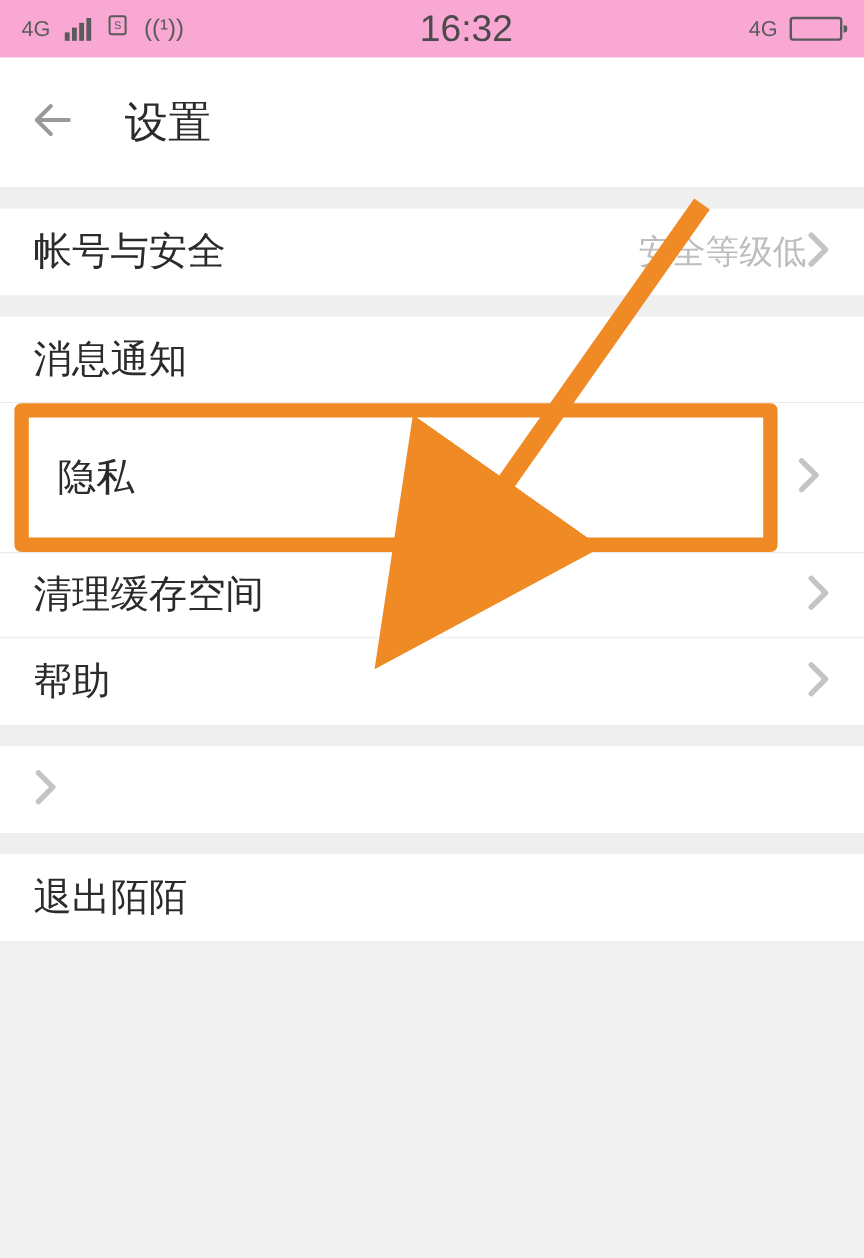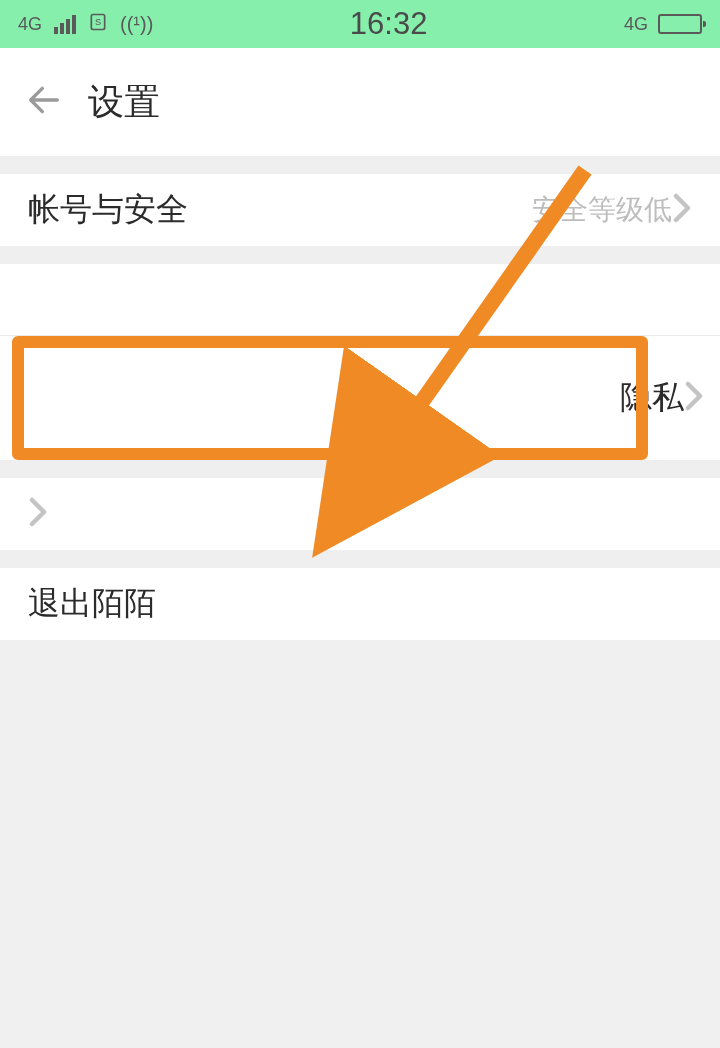--- a/index.html
+++ b/index.html
@@ -6,21 +6,21 @@
     body {
       width: 720px;
       height: 1048px;
       background: #f0f0f0;
       font-family: -apple-system, "PingFang SC", "Microsoft YaHei", sans-serif;
       overflow: hidden;
       position: relative;
     }
     .status-bar {
       height: 48px;
-      background: #86efac;
+      background: #f9a8d4;
       display: flex;
       align-items: center;
       justify-content: space-between;
       padding: 0 18px;
       color: #5a5a5a;
       font-size: 22px;
     }
     .status-left { display: flex; align-items: center; gap: 12px; }
     .status-center { font-size: 31px; color: #4a4a4a; font-weight: 400; }
     .status-right { display: flex; align-items: center; gap: 10px; }
@@ -39,21 +39,21 @@
       content:''; position:absolute; right:-6px; top:5px; width:3px; height:6px; background:#5a5a5a; border-radius:0 2px 2px 0;
     }
     .battery-fill { width: 60%; height: 100%; background:#5a5a5a; }
 
     .header {
       height: 108px;
       background: #fff;
       display: flex;
       align-items: center;
       padding: 0 24px;
-      gap: 24px;
+      gap: 40px;
     }
     .back-arrow { color: #8a8a8a; }
     .header-title { font-size: 36px; color: #2b2b2b; font-weight: 400; }
 
     .section-gap { height: 18px; background: #efefef; }
 
     .row {
       background: #fff;
       height: 72px;
       display: flex;
@@ -68,22 +68,22 @@
     .row-right { display: flex; align-items: center; }
     .row-value { font-size: 28px; color: #bdbdbd; }
     .chevron { color: #c4c4c4; }
 
     .highlight-row {
       position: relative;
       background: #fff;
       height: 124px;
       display: flex;
       align-items: center;
-      justify-content: flex-end;
-      padding: 0 16px;
+      justify-content: space-between;
+      padding: 0 36px;
     }
     .highlight-box {
       position: absolute;
       left: 12px; right: 72px;
       top: 0; bottom: 0;
       border: 12px solid #f08a24;
       border-radius: 6px;
       pointer-events: none;
     }
     .highlight-row .row-label { margin-left: 12px; }
@@ -145,24 +145,45 @@
           </svg>
       </span>
     </span>
   </div>
 </div>
 
 <div class="section-gap"></div>
 
 <div class="group">
   <div class="row">
+    <span class="row-label">消息通知</span>
   </div>
   <div class="highlight-row">
     <div class="highlight-box"></div>
     <span class="row-label">隐私</span>
+    <span class="row-right">
+      <span class="chevron">
+        <svg width="20" height="30" viewBox="0 0 12 20">
+            <path d="M2 2l8 8-8 8" fill="none" stroke="#c4c4c4" stroke-width="3" stroke-linecap="round" stroke-linejoin="round"></path>
+          </svg>
+      </span>
+    </span>
+  </div>
+  <div class="row" style="border-top:1px solid #eaeaea">
+    <span class="row-label">清理缓存空间</span>
+    <span class="row-right">
+      <span class="chevron">
+        <svg width="20" height="30" viewBox="0 0 12 20">
+            <path d="M2 2l8 8-8 8" fill="none" stroke="#c4c4c4" stroke-width="3" stroke-linecap="round" stroke-linejoin="round"></path>
+          </svg>
+      </span>
+    </span>
+  </div>
+  <div class="row no-border">
+    <span class="row-label">帮助</span>
     <span class="row-right">
       <span class="chevron">
         <svg width="20" height="30" viewBox="0 0 12 20">
             <path d="M2 2l8 8-8 8" fill="none" stroke="#c4c4c4" stroke-width="3" stroke-linecap="round" stroke-linejoin="round"></path>
           </svg>
       </span>
     </span>
   </div>
 </div>
 

